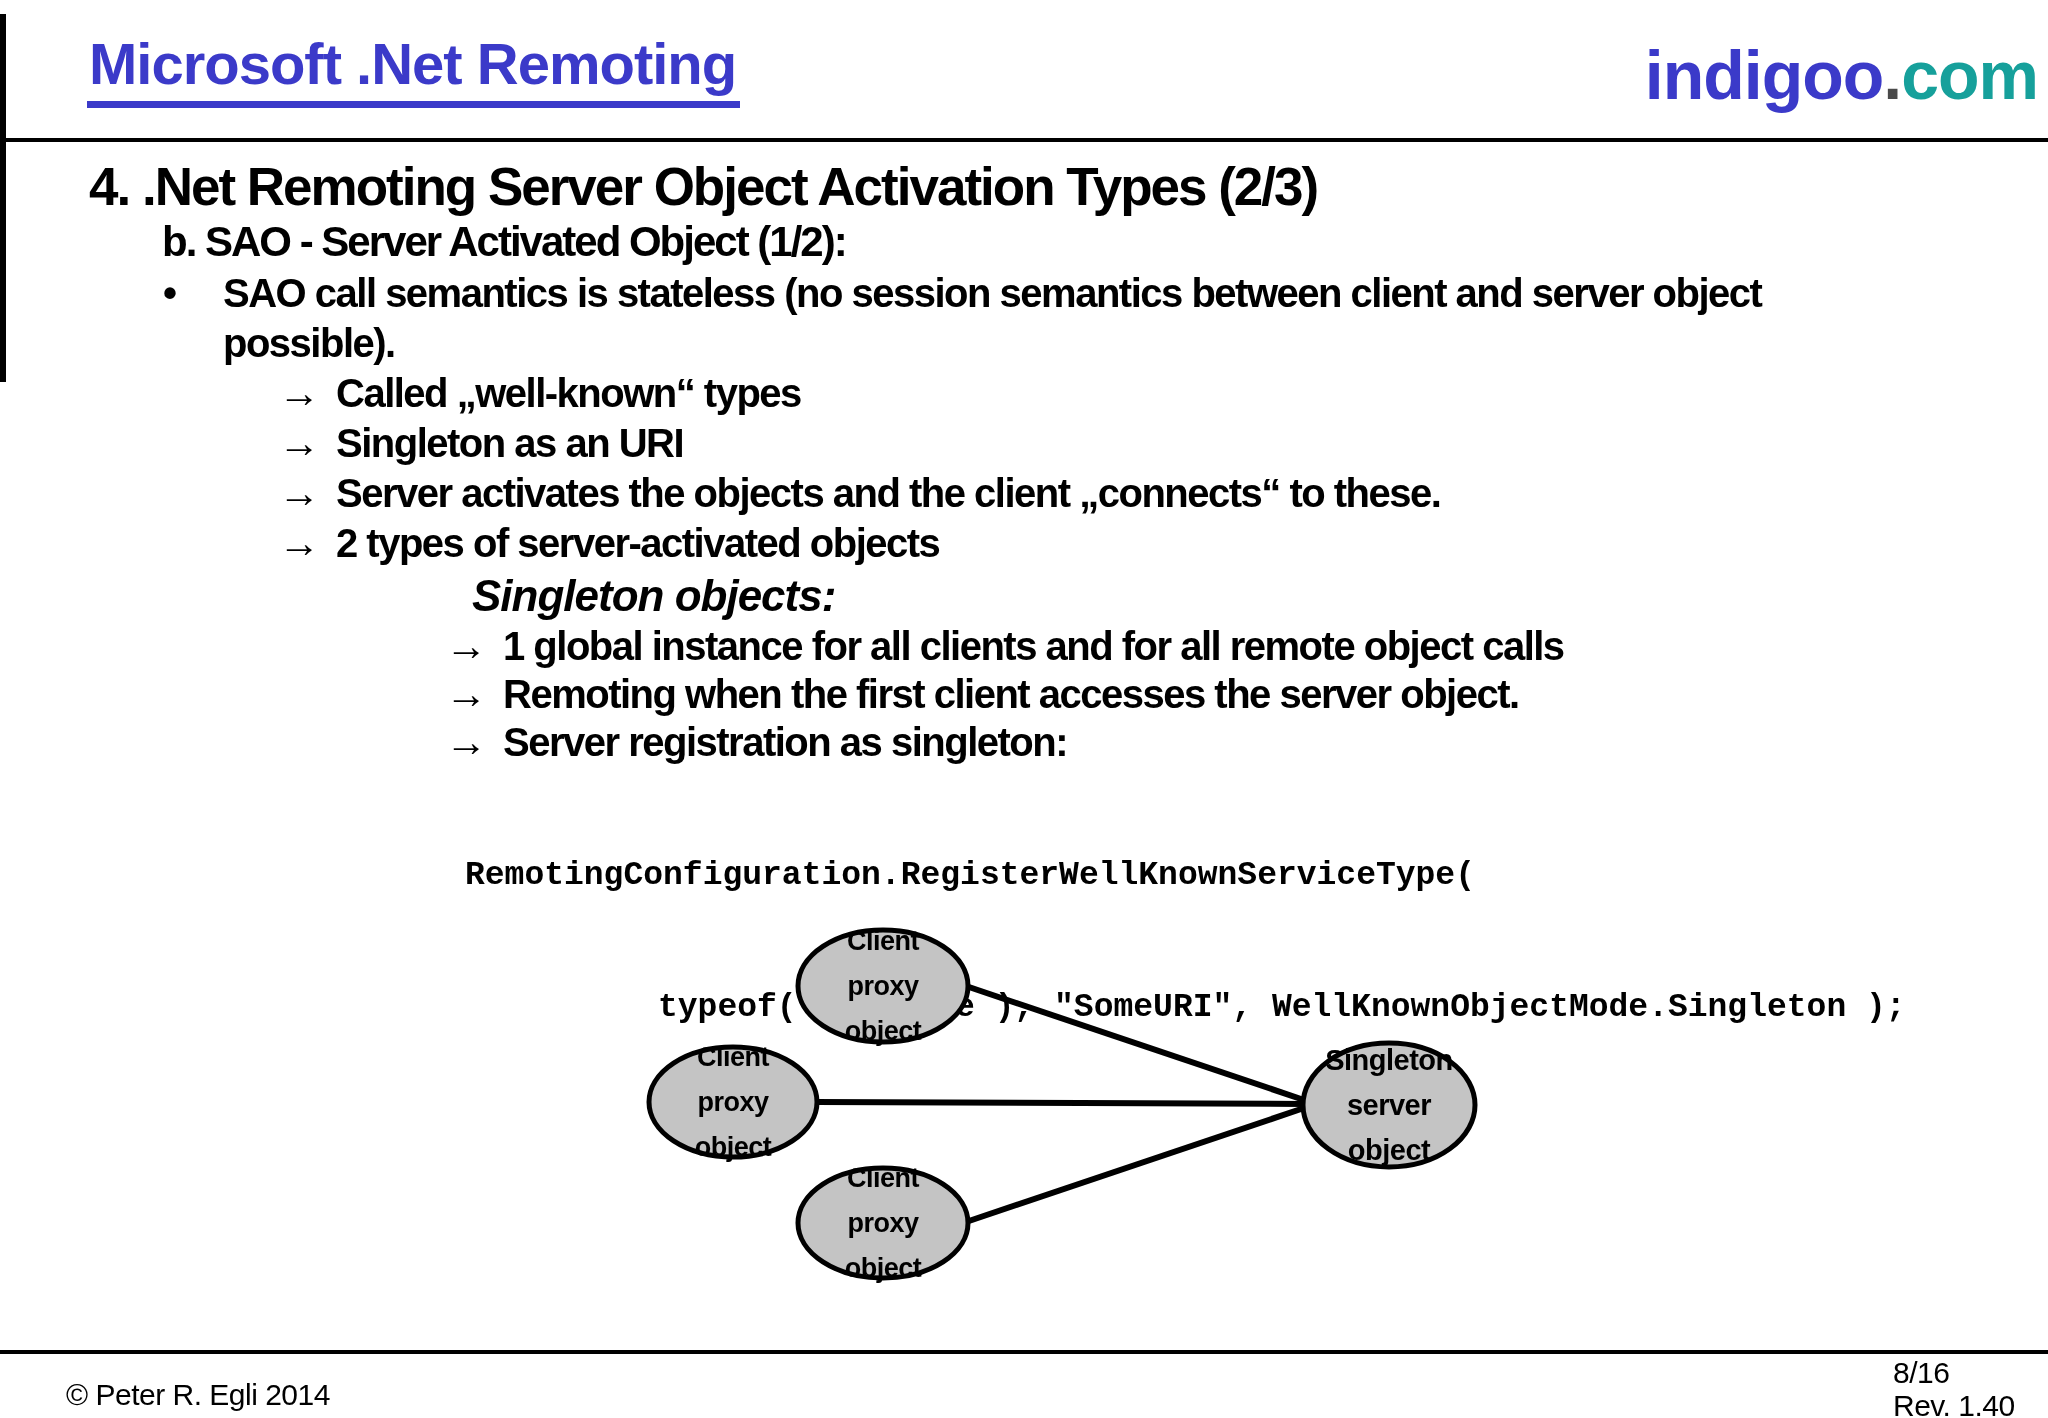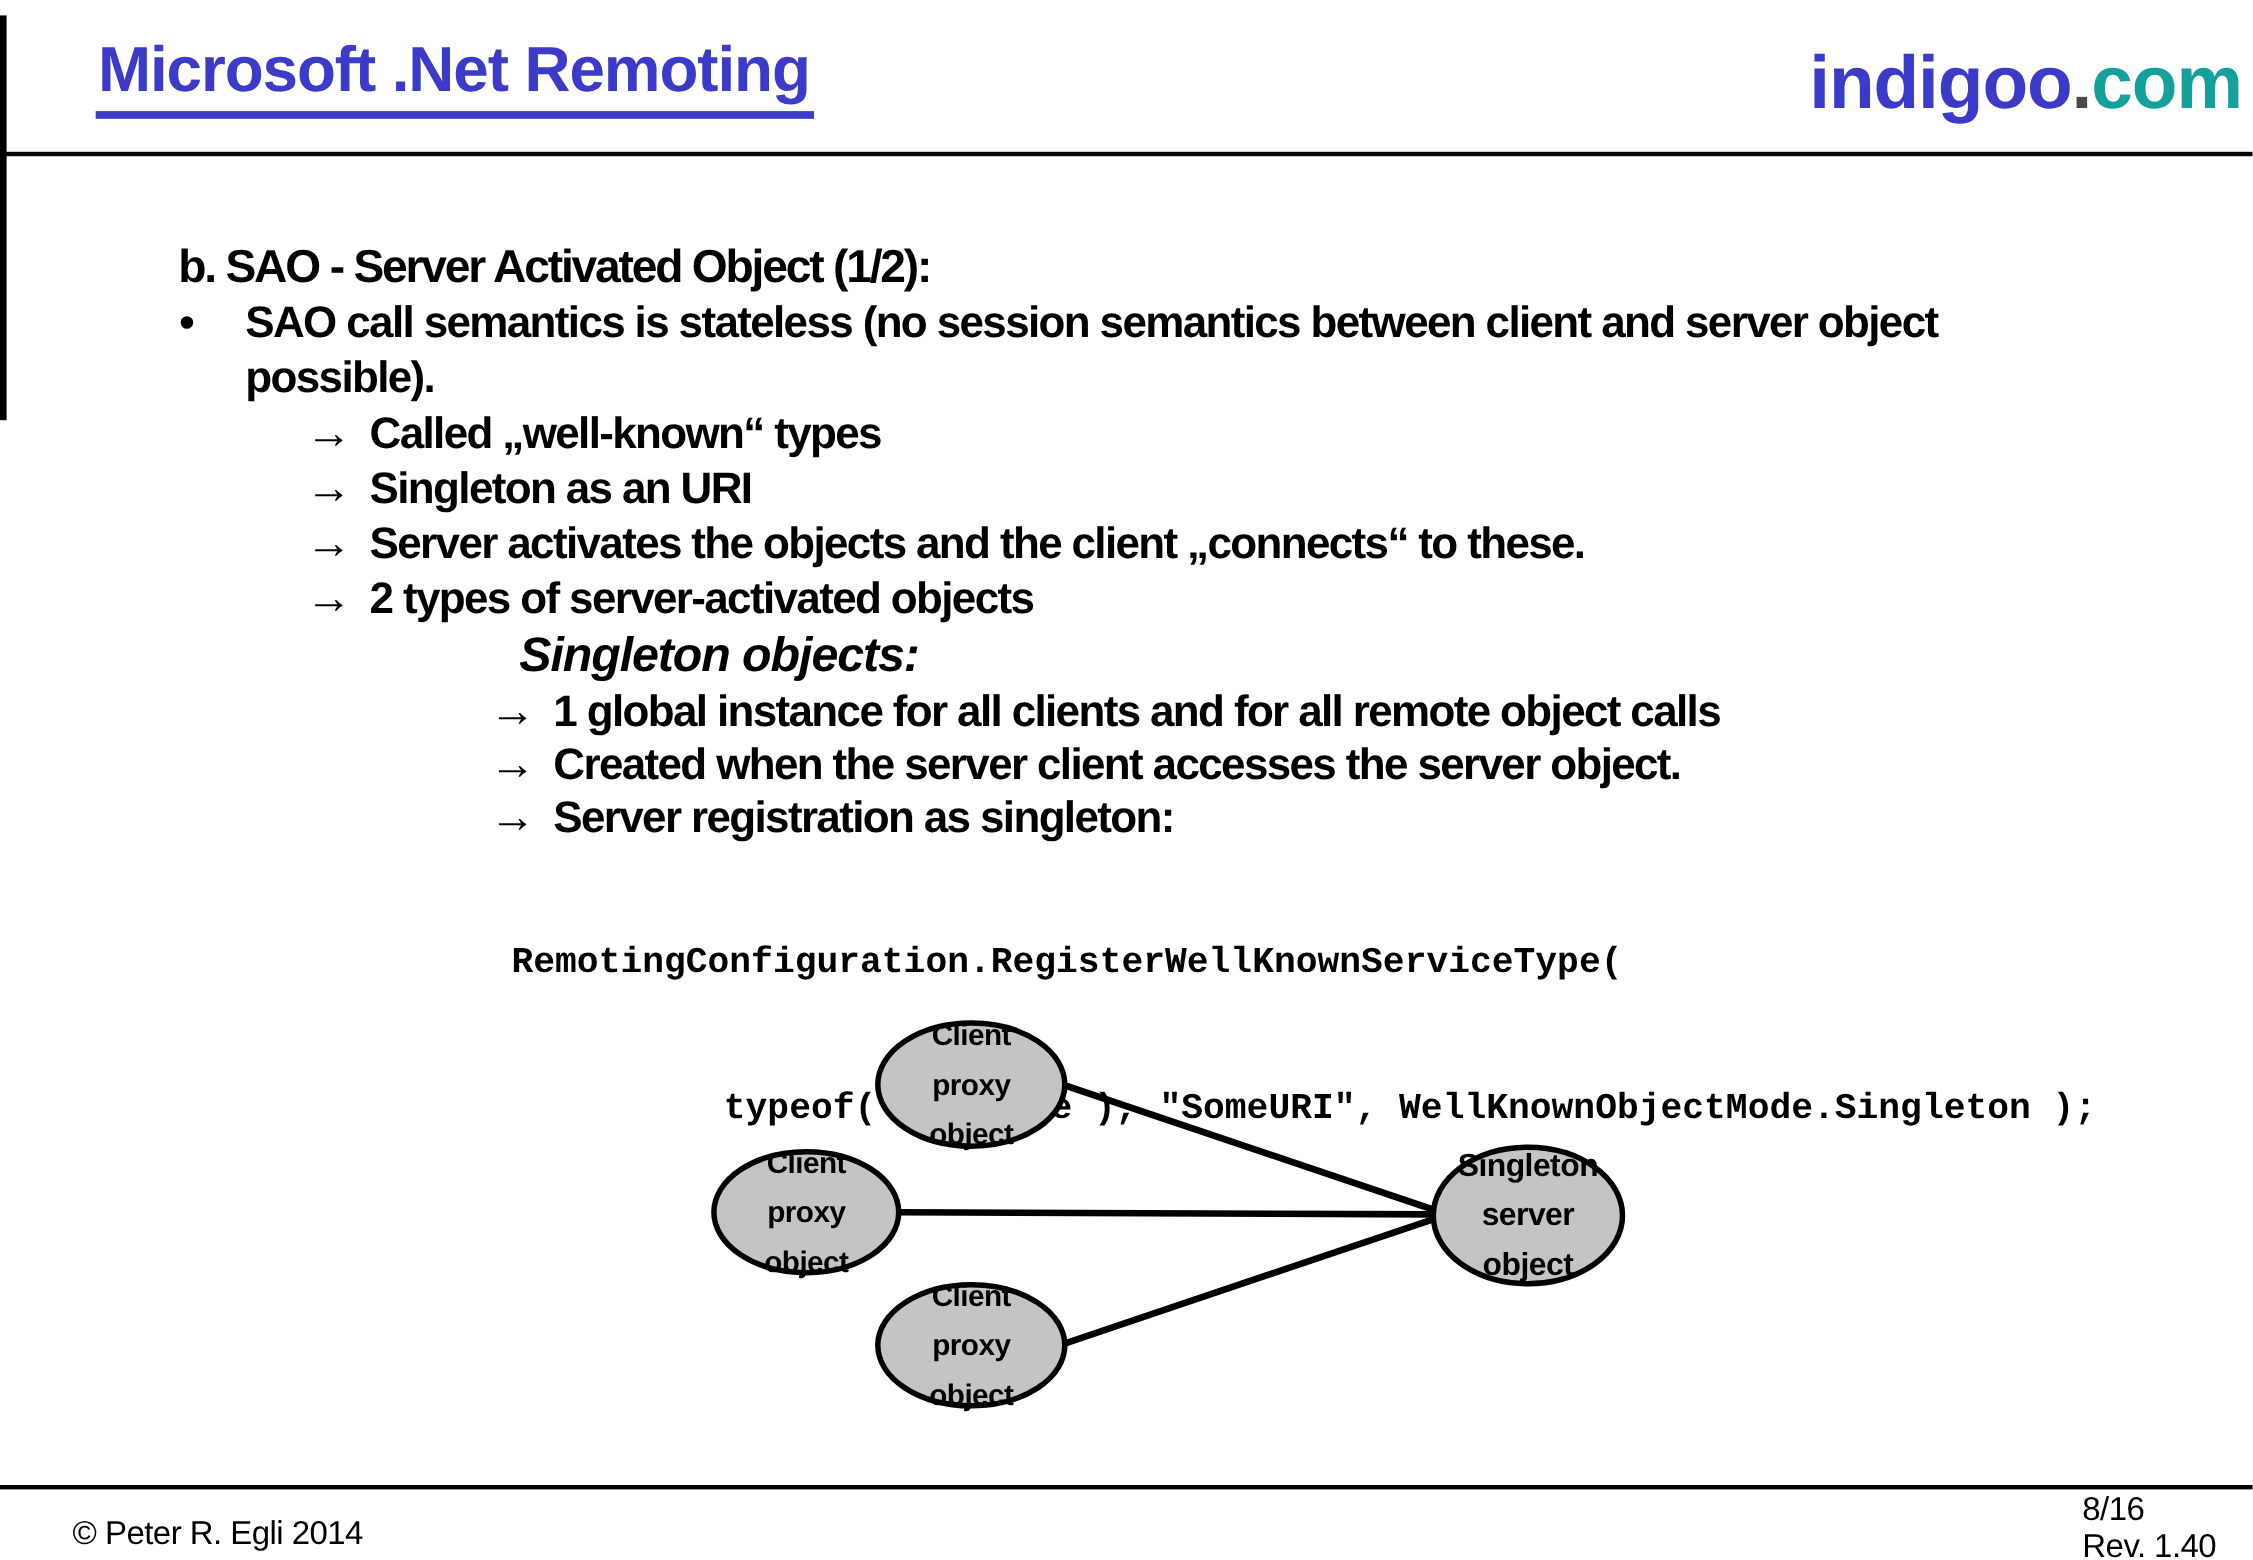--- a/index.html
+++ b/index.html
@@ -108,20 +108,21 @@
 <div id="slide">
 
   <div class="edge-bar"></div>
 
   <div class="title">Microsoft .Net Remoting</div>
   <div class="brand">
     <span class="b-name">indigoo</span><span class="b-dot">.</span><span class="b-tld">com</span>
   </div>
   <div class="header-rule"></div>
 
+  <div class="h1">4. .Net Remoting Server Object Activation Types (2/3)</div>
   <div class="sub-b">b. SAO - Server Activated Object (1/2):</div>
 
   <div class="bullet-row">
     <span class="bullet-glyph">•</span>
     <span class="bullet-text">SAO call semantics is stateless (no session semantics between client and server object possible).</span>
   </div>
 
   <div class="arrows1">
     <div class="arow">
       <span class="arr">→</span>
@@ -143,21 +144,21 @@
 
   <div class="singleton-title">Singleton objects:</div>
 
   <div class="arrows2">
     <div class="arow">
       <span class="arr">→</span>
       <span class="atext">1 global instance for all clients and for all remote object calls</span>
     </div>
     <div class="arow">
       <span class="arr">→</span>
-      <span class="atext">Created when the server client accesses the server object.</span>
+      <span class="atext">Remoting when the first client accesses the server object.</span>
     </div>
     <div class="arow">
       <span class="arr">→</span>
       <span class="atext">Server registration as singleton:</span>
     </div>
   </div>
 
   <div class="code">
     <div class="code-l1">RemotingConfiguration.RegisterWellKnownServiceType(</div>
     <div class="code-l2">typeof( SomeType ), "SomeURI", WellKnownObjectMode.Singleton );</div>

